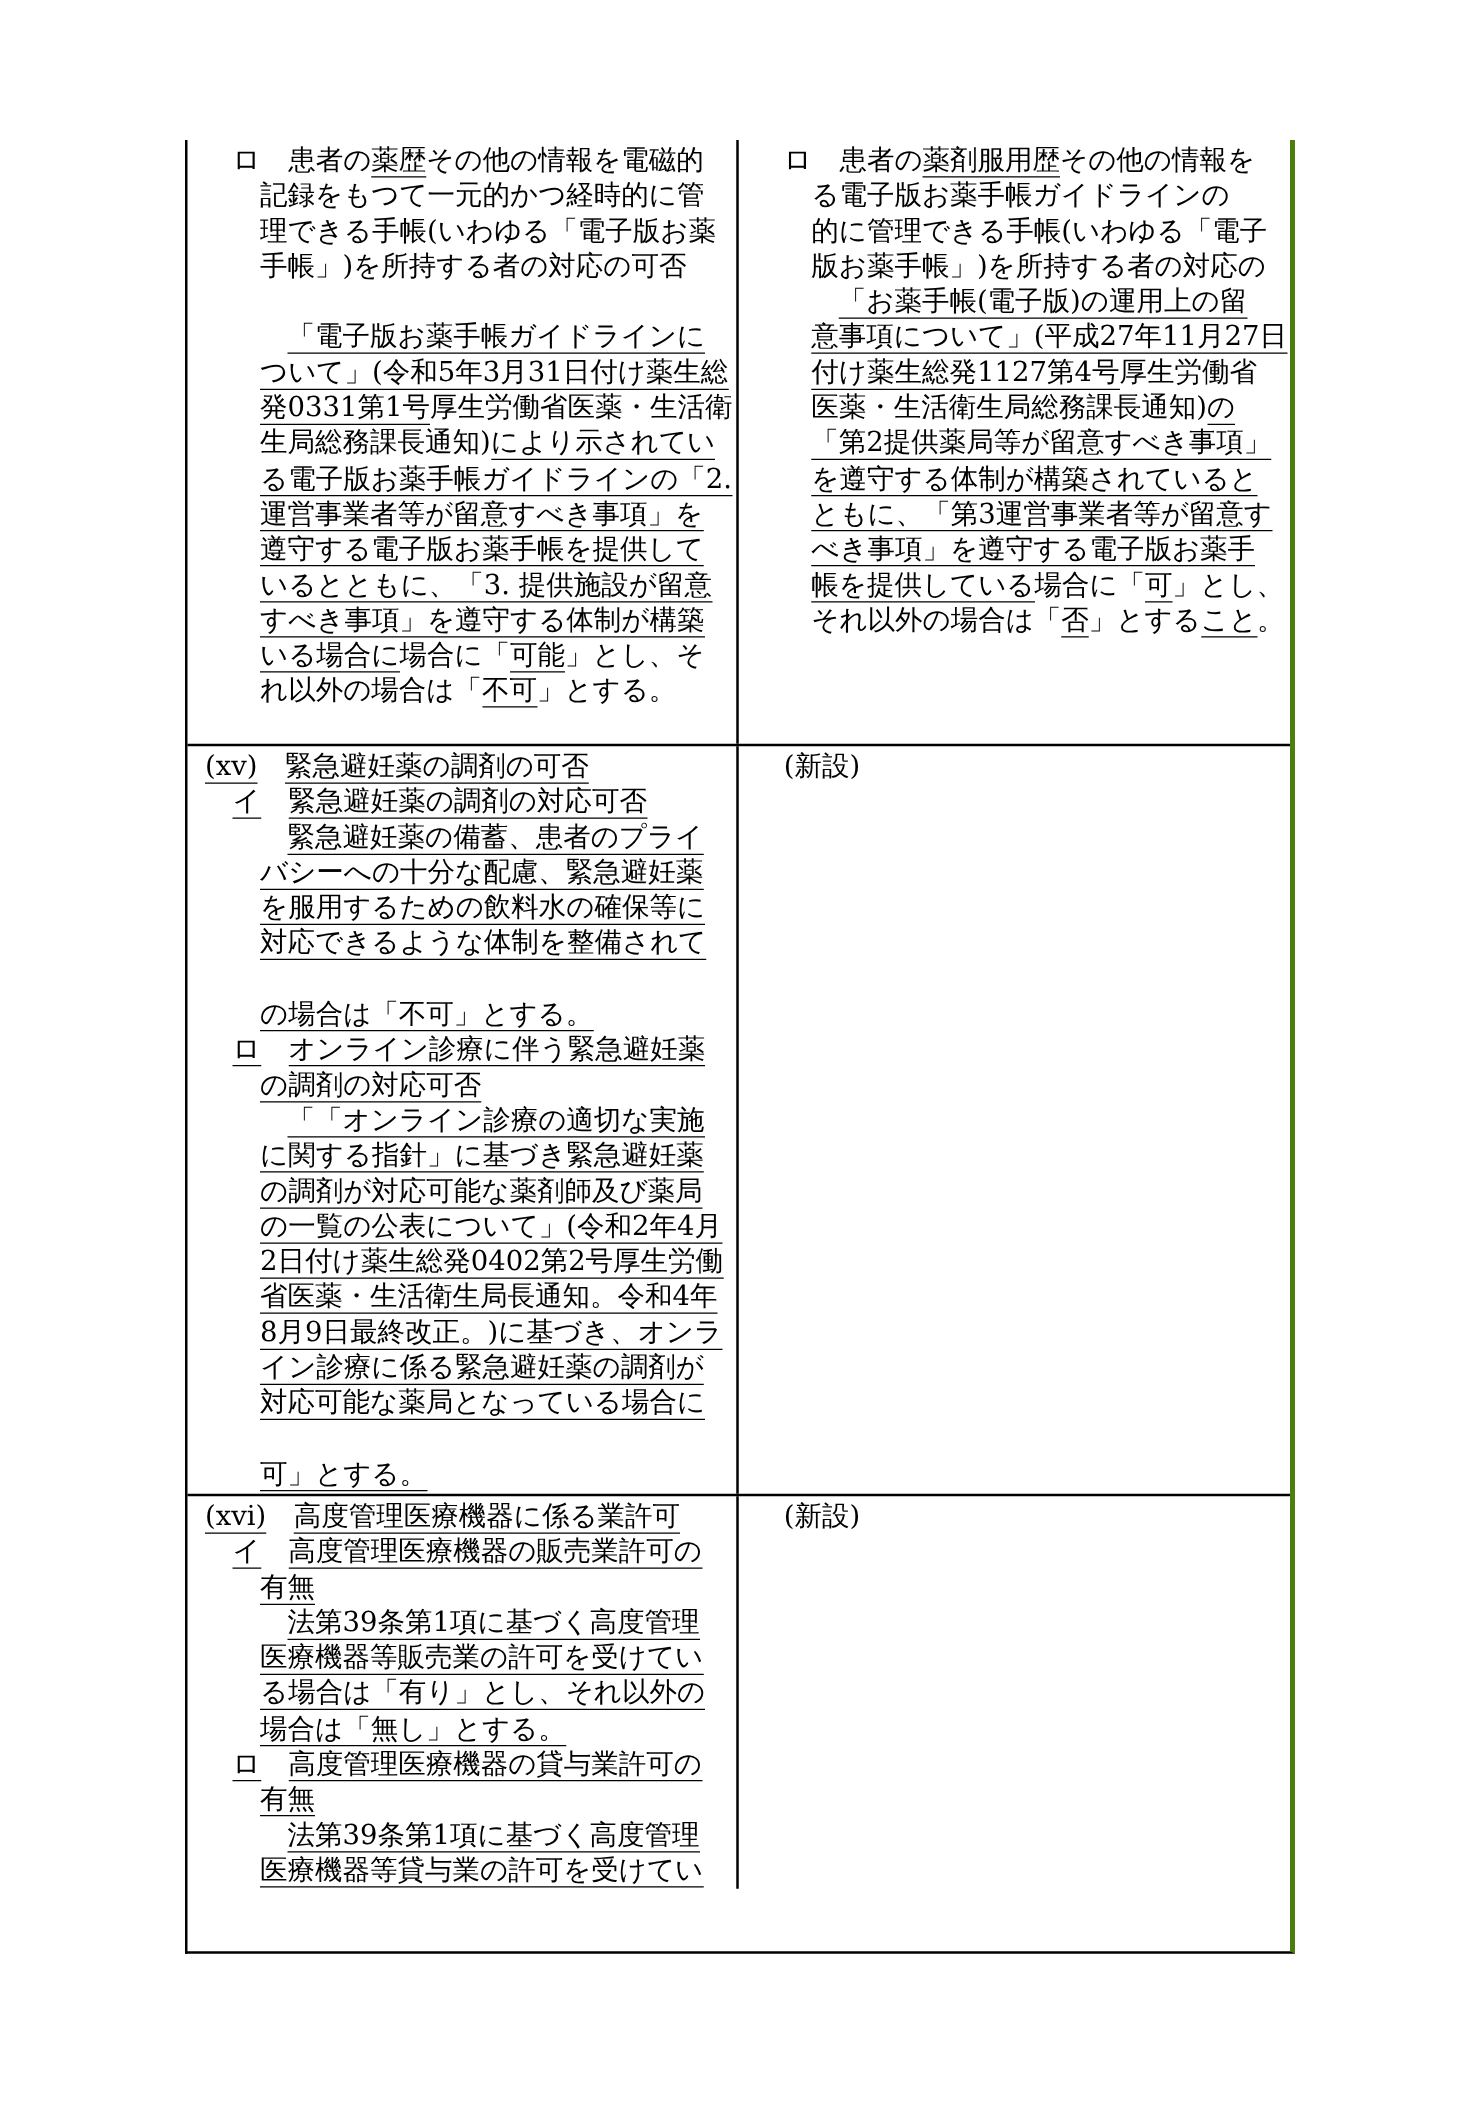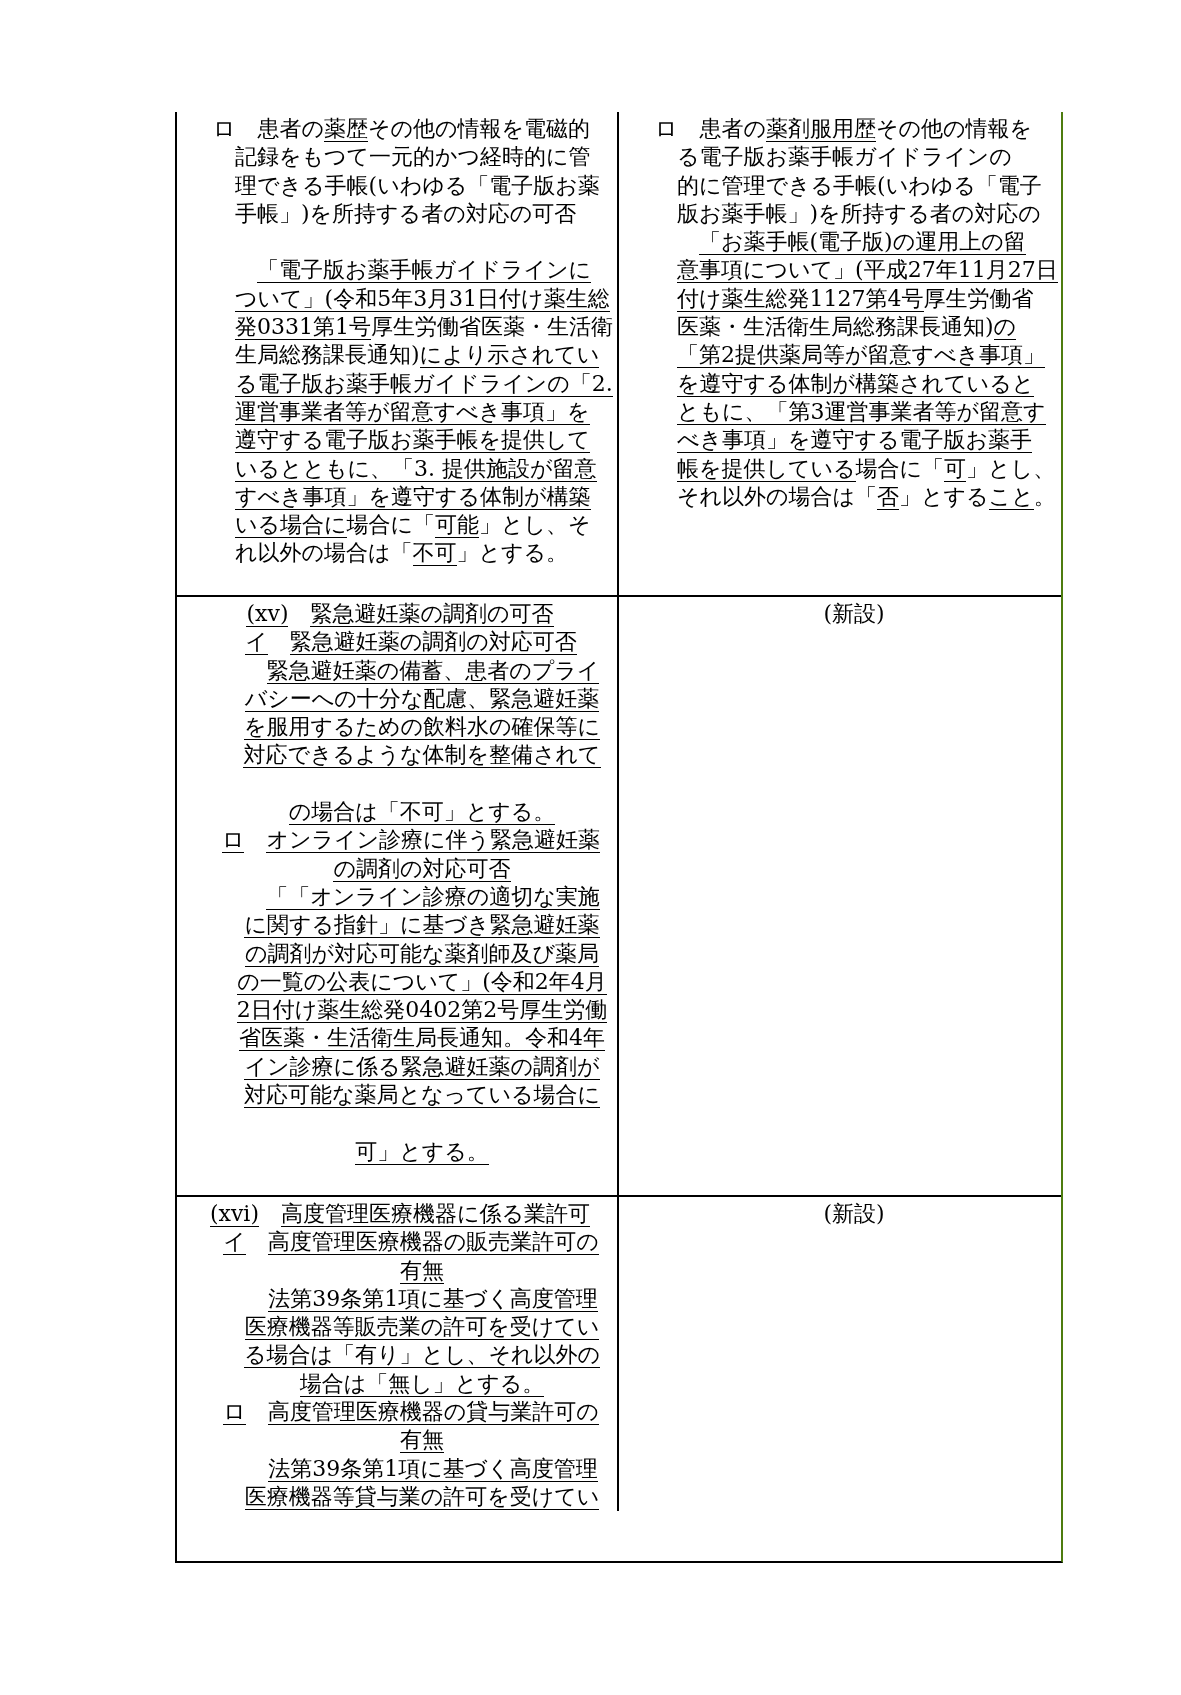--- a/index.html
+++ b/index.html
@@ -2,26 +2,25 @@
 <html><head>
 <meta charset="utf-8">
 <style>
   html,body{margin:0;padding:0;}
   body{
     width:1181px;height:1695px;background:#ffffff;position:relative;
     font-family:"DejaVu Serif","Liberation Serif",serif;color:#000;
   }
   .cmp-table{
     position:absolute;left:148px;top:112px;width:888px;height:1451px;
-    border-left:2px solid #000;border-right:2px solid #4d7c0f;border-bottom:2px solid #000;
+    border-left:2px solid #000;border-right:4px solid #4d7c0f;border-bottom:2px solid #000;
     box-sizing:border-box;
-    margin-left:27px;
   }
   .row{display:flex;box-sizing:border-box;}
-  .row.r2,.row.r3{border-top:2px solid #000;text-align:center;}
+  .row.r2,.row.r3{border-top:2px solid #000;}
   .row.r1{height:483px;}
   .row.r2{height:600px;}
   .row.r3{height:316px;}
   .cell{
     box-sizing:border-box;width:444px;padding:3px 8px 0 14px;
     font-size:22px;line-height:28.3px;overflow:hidden;
   }
   .cell.left{border-right:2px solid #000;}
   .line{white-space:pre;height:28.3px;}
   .u{border-bottom:1.6px solid #000;}
@@ -77,20 +76,21 @@
         <div class="line"><span>　　</span></div>
         <div class="line"><span>　　</span><span class="u">の場合は「不可」とする。</span></div>
         <div class="line"><span>　</span><span class="u">ロ</span><span>　</span><span class="u">オンライン診療に伴う緊急避妊薬</span></div>
         <div class="line"><span>　　</span><span class="u">の調剤の対応可否</span></div>
         <div class="line"><span>　　　</span><span class="u">「「オンライン診療の適切な実施</span></div>
         <div class="line"><span>　　</span><span class="u">に関する指針」に基づき緊急避妊薬</span></div>
         <div class="line"><span>　　</span><span class="u">の調剤が対応可能な薬剤師及び薬局</span></div>
         <div class="line"><span>　　</span><span class="u">の一覧の公表について」(令和2年4月</span></div>
         <div class="line"><span>　　</span><span class="u">2日付け薬生総発0402第2号厚生労働</span></div>
         <div class="line"><span>　　</span><span class="u">省医薬・生活衛生局長通知。令和4年</span></div>
+        <div class="line"><span>　　</span><span class="u">8月9日最終改正。)に基づき、オンラ</span></div>
         <div class="line"><span>　　</span><span class="u">イン診療に係る緊急避妊薬の調剤が</span></div>
         <div class="line"><span>　　</span><span class="u">対応可能な薬局となっている場合に</span></div>
         <div class="line"><span>　　</span></div>
         <div class="line"><span>　　</span><span class="u">可」とする。</span></div>
       </div>
     <div class="cell right">
         <div class="line"><span>　(新設)</span></div>
       </div>
   </div>
   <div class="row r3">

